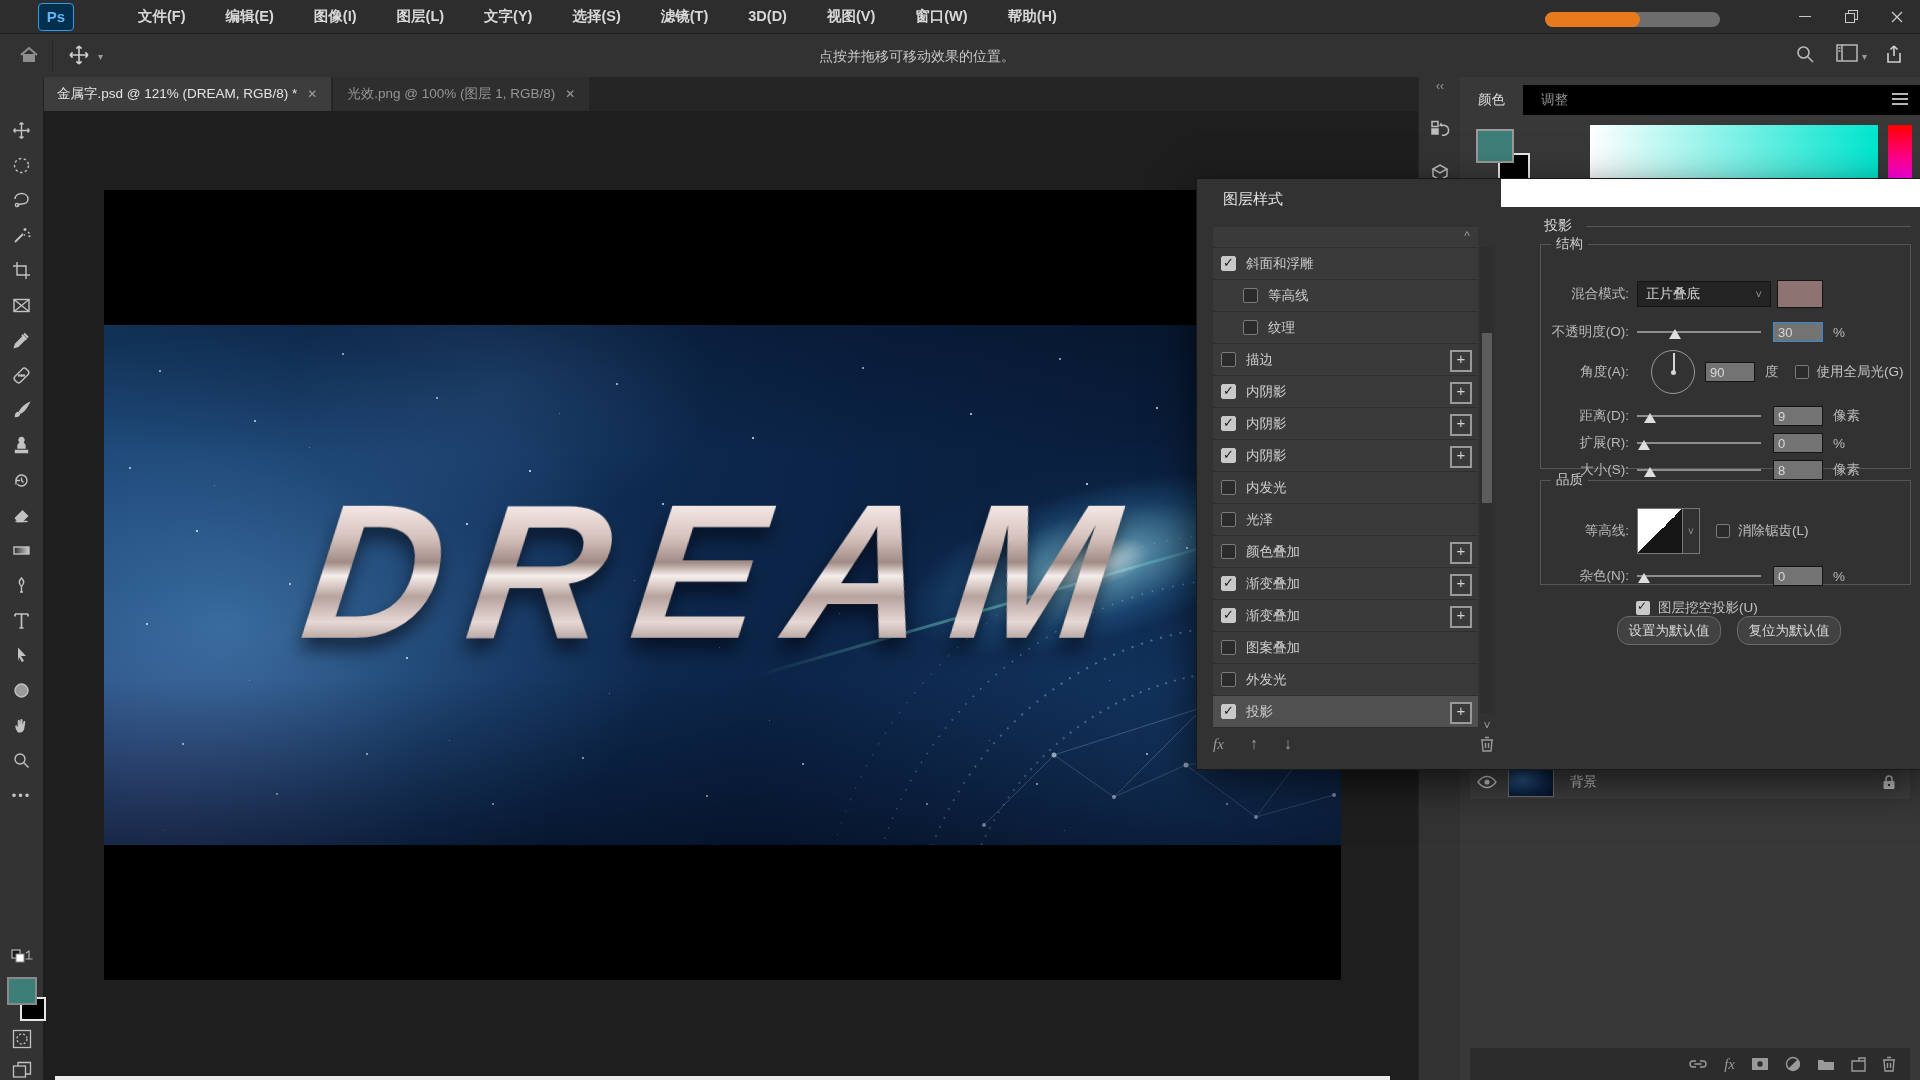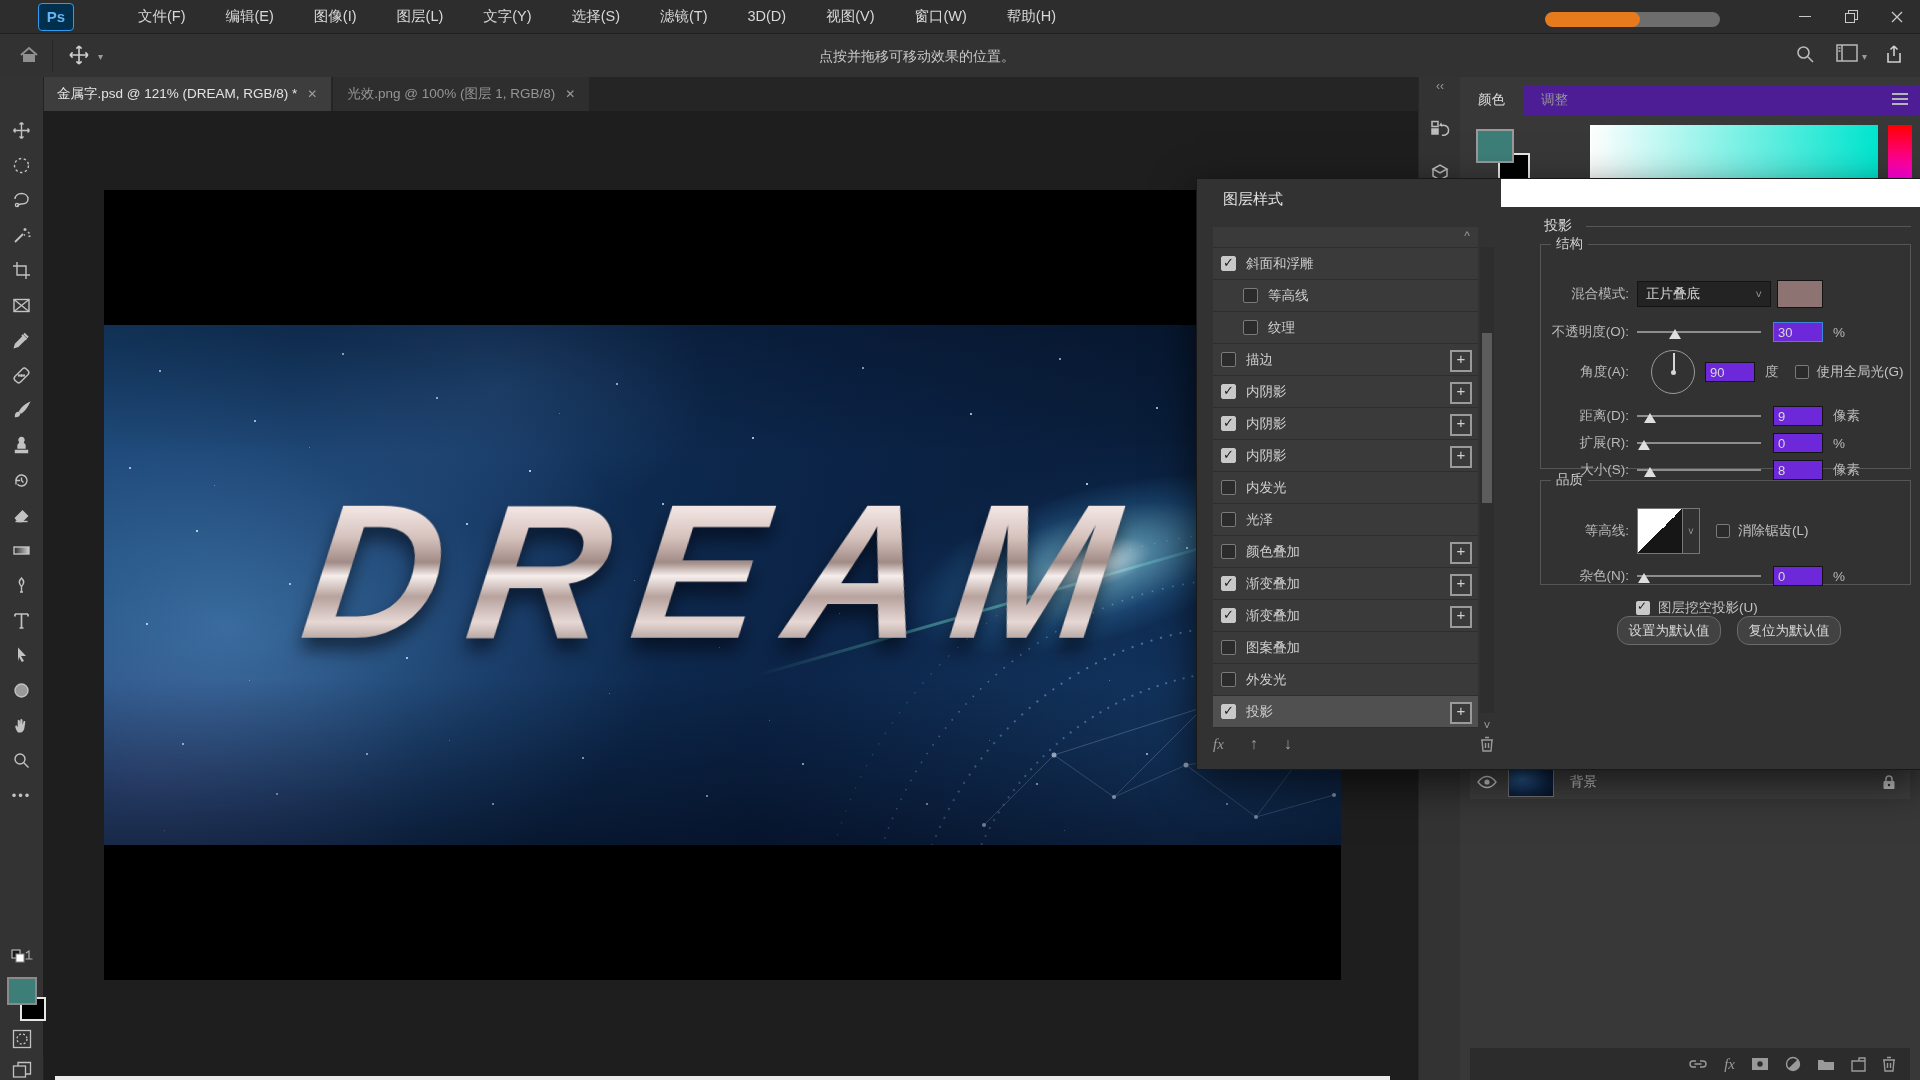--- a/index.html
+++ b/index.html
@@ -8,21 +8,21 @@
        background:#1e1e1e;color:#d6d6d6;font-size:14px;-webkit-font-smoothing:antialiased;}
   .abs{position:absolute;}
   svg{display:block;}
 
   
   #titlebar{left:0;top:0;width:1920px;height:33px;background:#2d2d2d;display:flex;align-items:center;}
   #ps-badge{width:34px;height:26px;margin-left:38px;border:1px solid #2e9bf0;border-radius:4px;
             background:#00304d;color:#62b6f7;font-weight:bold;font-size:15px;
             display:flex;align-items:center;justify-content:center;}
   #menus{display:flex;margin-left:44px;gap:0;}
-  .menu-item{padding:0 20px;line-height:33px;color:#d8d8d8;font-size:14.5px;cursor:default;}
+  .menu-item{padding:0 20px;line-height:33px;color:#d8d8d8;font-size:14.5px;cursor:default;font-weight:bold;}
   #tb-pill{left:1545px;top:12px;width:175px;height:15px;border-radius:8px;background:#6d6d6d;overflow:hidden;}
   #tb-pill .fill{width:95px;height:100%;background:#e87a1e;border-radius:8px;}
   #win-controls{right:0;top:0;height:33px;display:flex;position:absolute;}
   .win-btn{width:46px;height:33px;display:flex;align-items:center;justify-content:center;color:#c9c9c9;}
   .min-glyph{width:12px;height:1px;background:#c9c9c9;display:block;}
 
   
   #optionsbar{left:0;top:33px;width:1920px;height:44px;background:#323232;border-top:1px solid #1f1f1f;border-bottom:1px solid #1c1c1c;}
   .opt-sep{position:absolute;top:6px;width:1px;height:32px;background:#272727;}
   #opt-hint{position:absolute;left:917px;top:0;height:44px;line-height:44px;transform:translateX(-50%);
@@ -87,21 +87,21 @@
   #status-chev{margin-left:40px;color:#a5a5a5;}
   #taskbar-strip{left:55px;top:1076px;width:1335px;height:4px;background:#ececec;}
 
   
   #dockstrip{left:1418px;top:77px;width:42px;height:1003px;background:#333333;border-left:1px solid #282828;}
   .strip-ico{width:42px;height:42px;display:flex;align-items:center;justify-content:center;color:#bdbdbd;}
   #strip-collapse{height:18px;color:#9a9a9a;font-size:12px;display:flex;align-items:center;justify-content:center;}
 
   
   #rightpanels{left:1460px;top:77px;width:460px;height:1003px;background:#383838;}
-  #colorpanel-tabs{position:absolute;left:0;top:8px;width:460px;height:30px;background:#4c1d95;display:flex;}
+  #colorpanel-tabs{position:absolute;left:0;top:8px;width:460px;height:30px;background:#000000;display:flex;}
   .panel-tab{padding:0 18px;line-height:30px;font-size:13.5px;}
   .panel-tab.active{background:#383838;color:#dedede;}
   .panel-tab.inactive{color:#969696;}
   #panel-menu-icon{position:absolute;right:12px;top:16px;width:16px;height:2px;background:#b5b5b5;
                    box-shadow:0 5px 0 #b5b5b5,0 10px 0 #b5b5b5;}
   #cp-fg{position:absolute;left:16px;top:52px;width:34px;height:30px;background:#3e7e79;border:2px solid #9a9a9a;z-index:2;}
   #cp-bg{position:absolute;left:38px;top:76px;width:28px;height:26px;background:#000;border:2px solid #e6e6e6;}
   #cp-gradient{position:absolute;left:130px;top:48px;width:288px;height:60px;
                background:linear-gradient(90deg,#ffffff,#00e5ce);}
   #cp-hue{position:absolute;left:428px;top:48px;width:24px;height:60px;
@@ -153,21 +153,21 @@
   #sp-title-line{position:absolute;left:46px;top:47px;width:325px;height:1px;background:#565656;}
   fieldset{position:absolute;border:1px solid #565656;margin:0;padding:0;}
   fieldset legend{margin-left:10px;padding:0 5px;font-size:13.5px;color:#cfcfcf;}
   #fs-structure{left:0;top:56px;width:369px;height:232px;}
   #fs-quality{left:0;top:292px;width:369px;height:112px;}
   .srow{position:absolute;left:0;width:369px;height:26px;display:flex;align-items:center;}
   .slabel{width:88px;text-align:right;color:#b9b9b9;flex:none;}
   .strack{position:relative;margin-left:8px;width:124px;height:2px;background:#8d8d8d;flex:none;}
   .sthumb{position:absolute;top:-2px;width:0;height:0;border-left:6px solid transparent;border-right:6px solid transparent;
           border-bottom:10px solid #dedede;}
-  .sinput{margin-left:12px;width:50px;height:20px;background:#6d28d9;border:1px solid #141414;color:#d8d8d8;
+  .sinput{margin-left:12px;width:50px;height:20px;background:#737373;border:1px solid #141414;color:#d8d8d8;
           font-size:13px;padding:0 4px;box-sizing:border-box;flex:none;font-family:inherit;}
   .sinput.focus{border:1px solid #3a87d8;}
   .sunit{margin-left:10px;color:#b9b9b9;}
   #dd-blend{margin-left:8px;width:134px;height:26px;background:#232323;border:1px solid #141414;display:flex;
             align-items:center;padding:0 8px;box-sizing:border-box;color:#d8d8d8;}
   #dd-blend .dd-chev{margin-left:auto;color:#9a9a9a;font-size:11px;}
   #shadow-swatch{margin-left:6px;width:44px;height:26px;background:#8d7473;border:1px solid #141414;flex:none;}
   #angle-dial{margin-left:22px;width:42px;height:42px;border:1.5px solid #9a9a9a;border-radius:50%;position:relative;flex:none;}
   #angle-dial .needle{position:absolute;left:50%;top:2px;width:1.5px;height:19px;background:#d5d5d5;}
   #angle-dial .hub{position:absolute;left:50%;top:50%;width:5px;height:5px;margin:-2.5px;background:#d5d5d5;border-radius:50%;}

